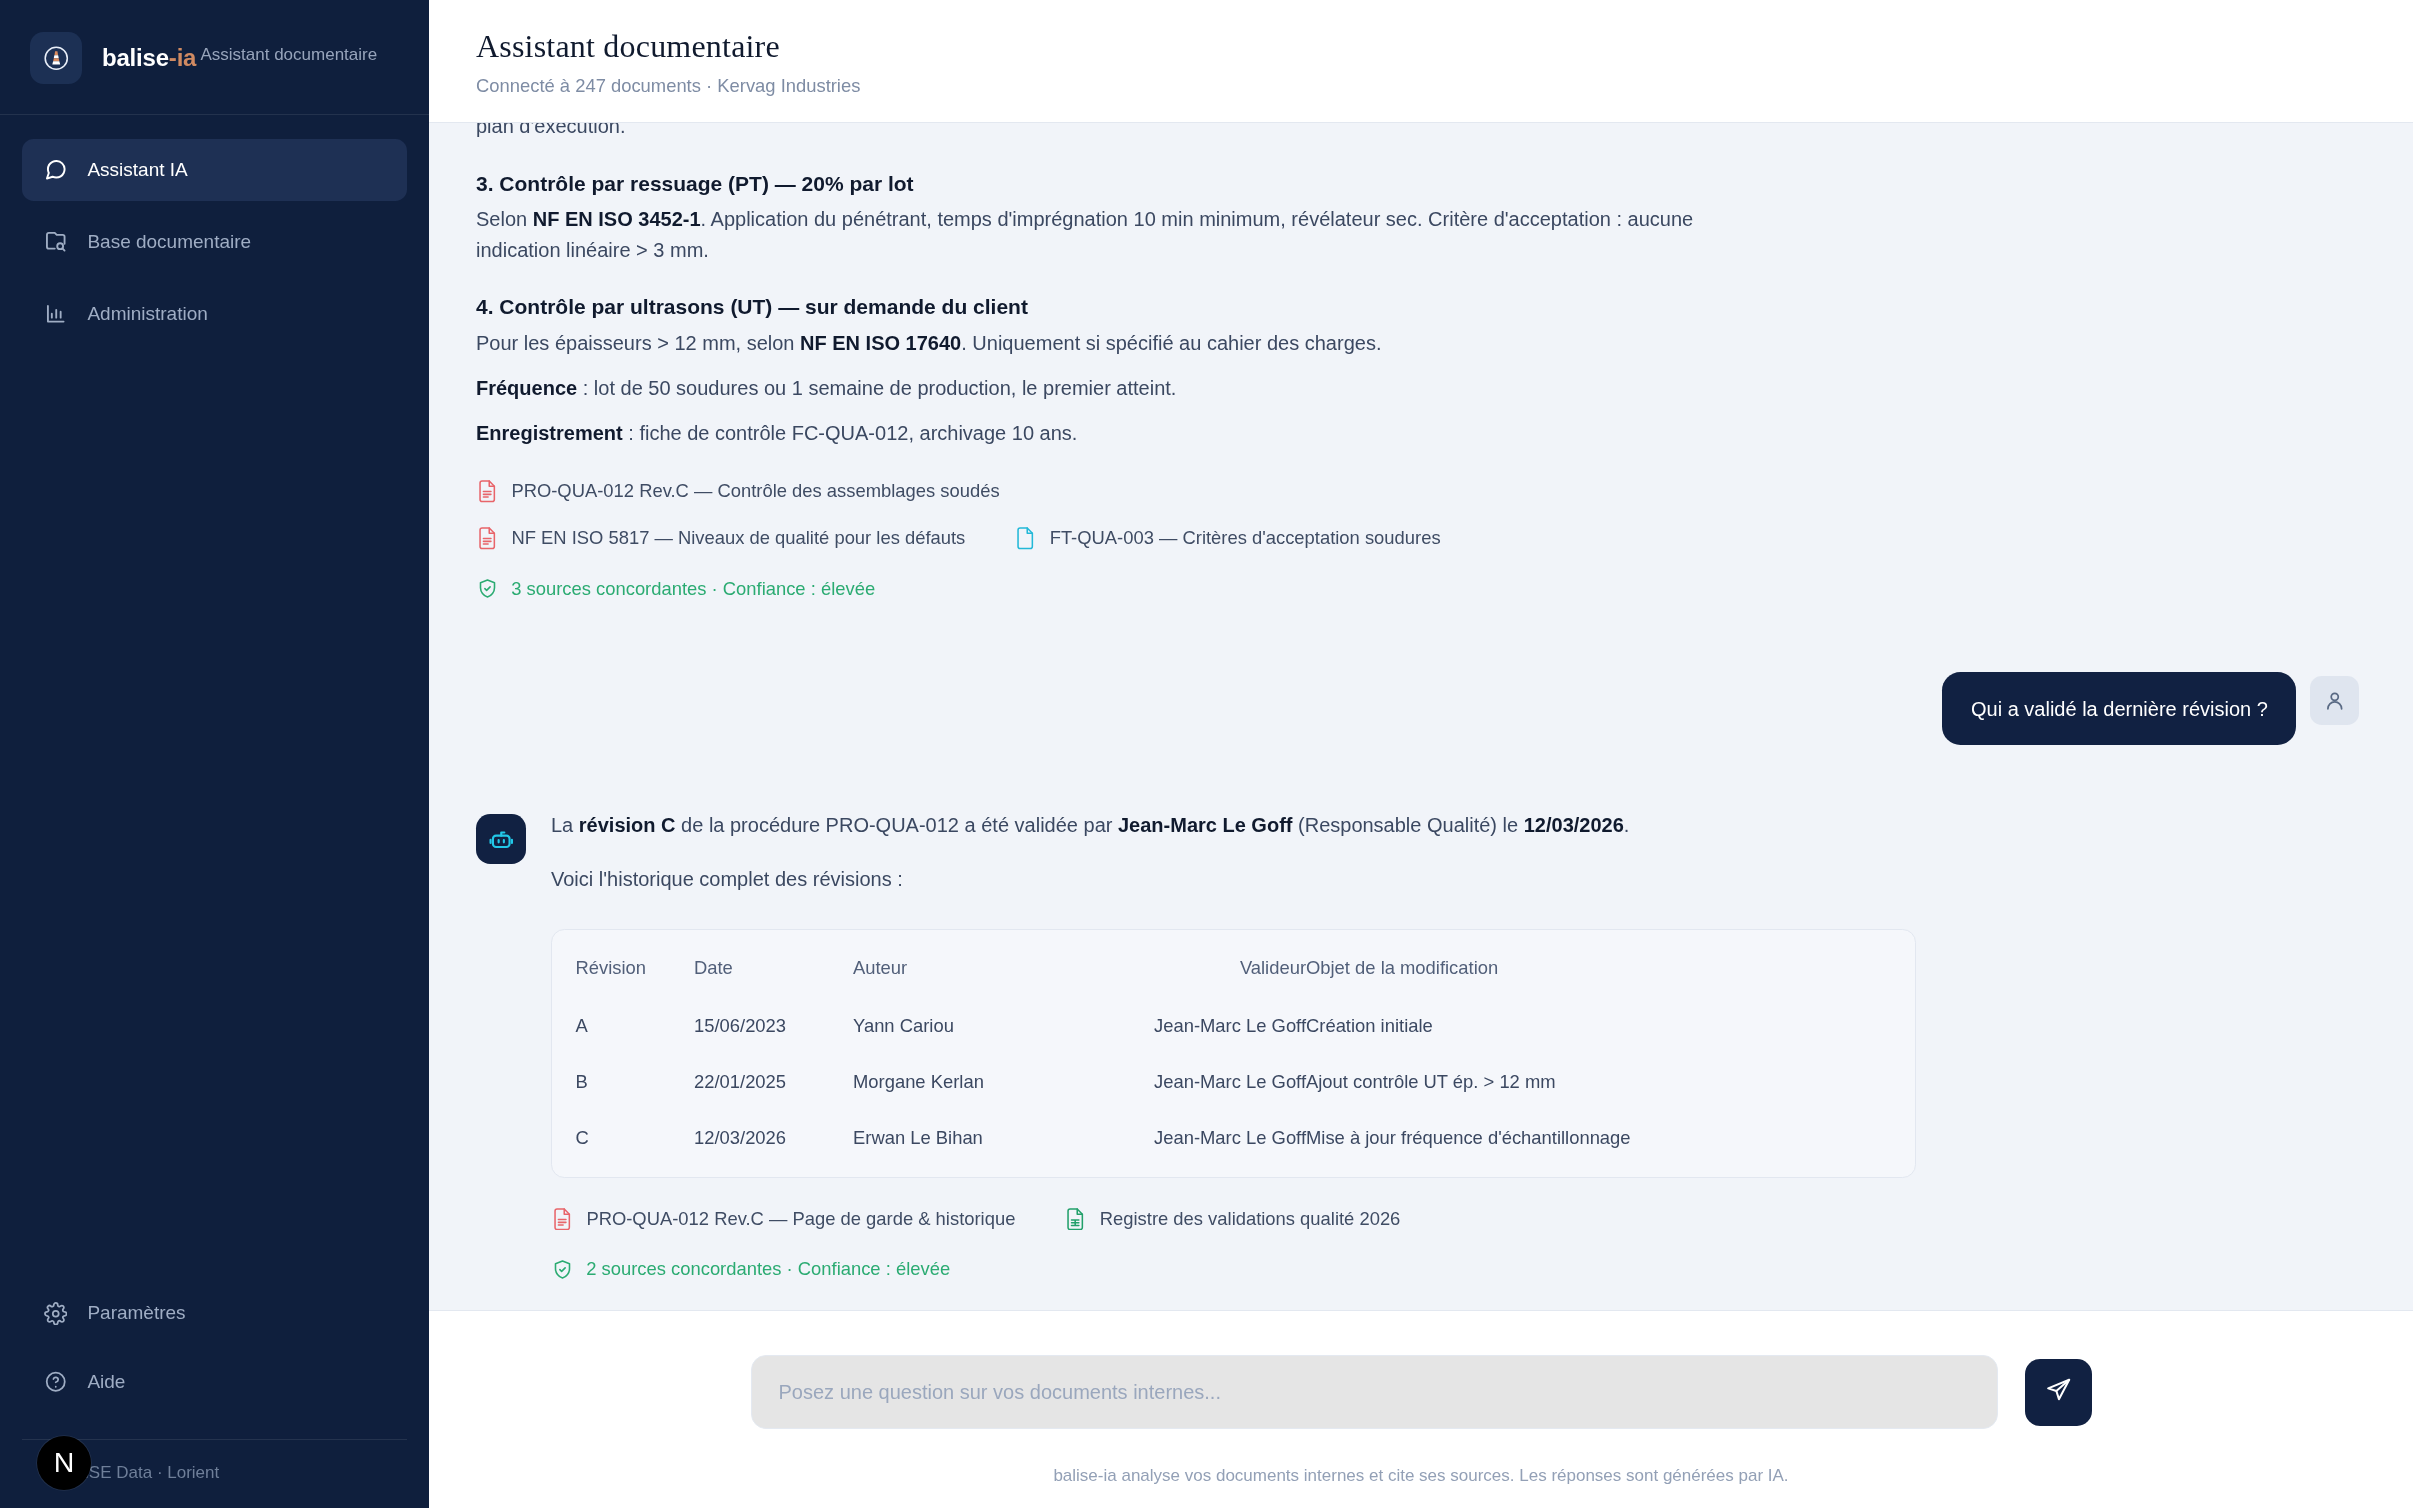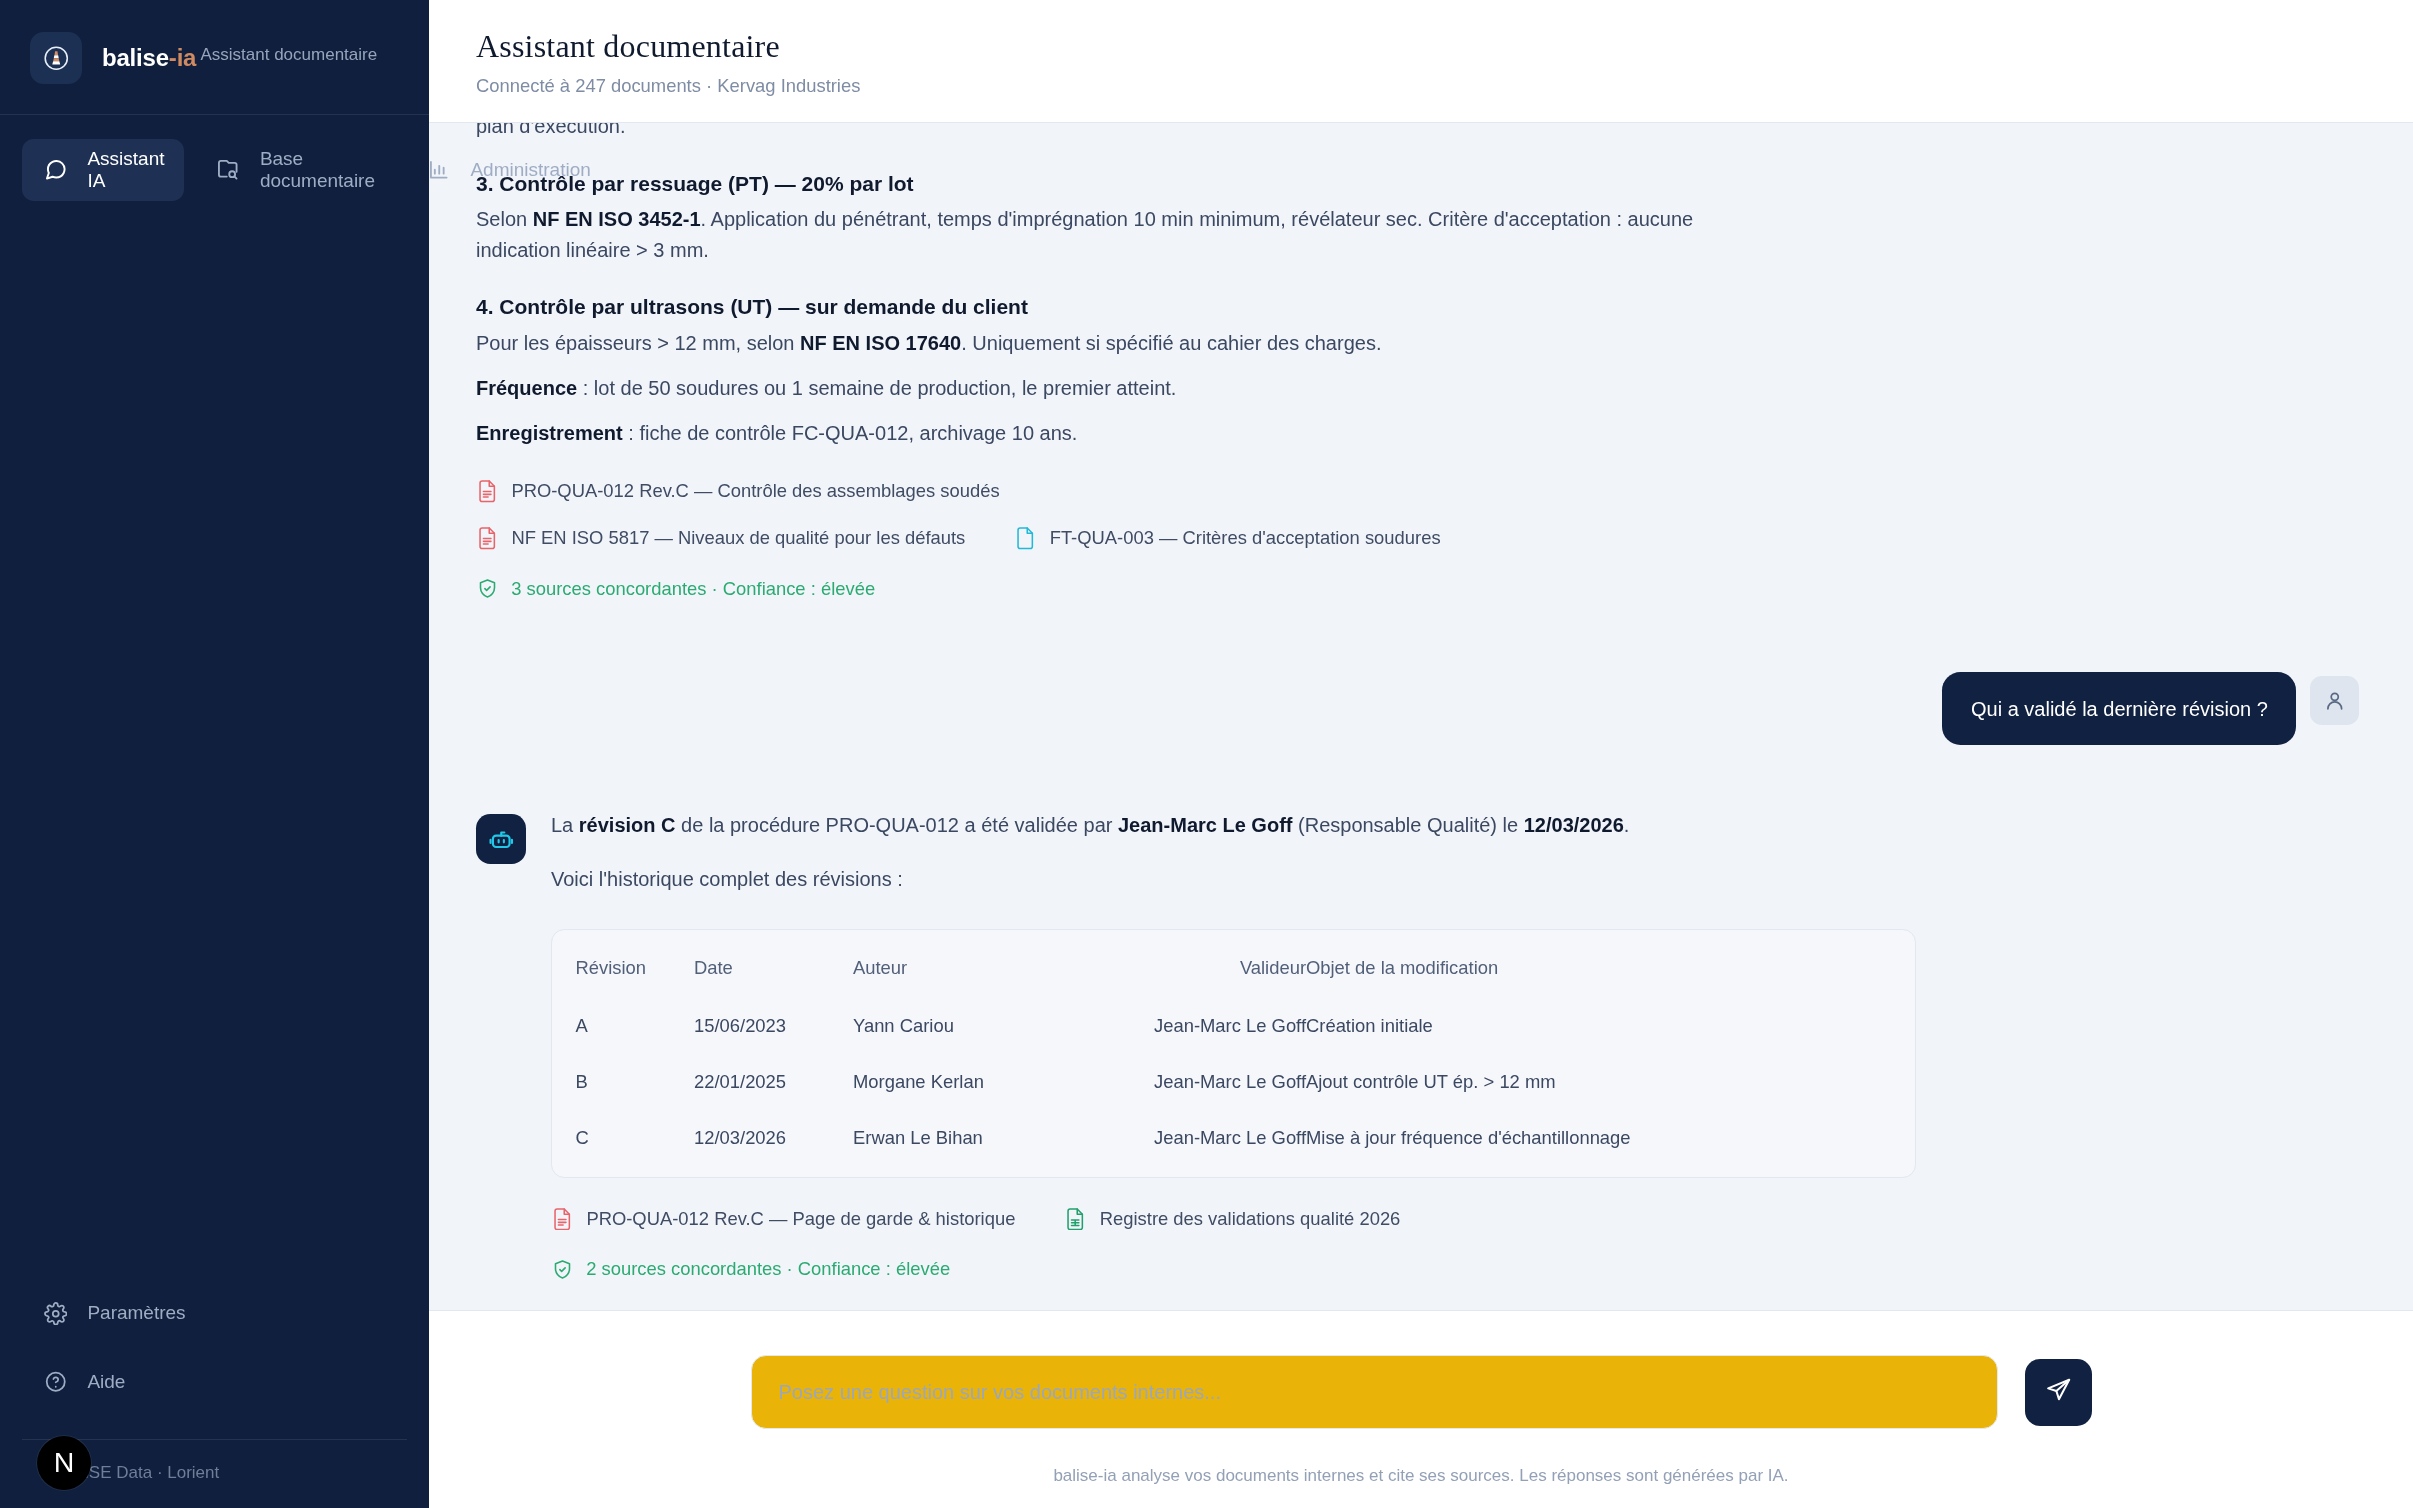--- a/index.html
+++ b/index.html
@@ -30,21 +30,21 @@
     display:flex; align-items:center; justify-content:center;
   }
   .brand-text { display:flex; flex-direction:row; gap:4.2px; }
   .brand-name {
     font-size:24px; font-weight:700; color:#ffffff; letter-spacing:-0.2px;
     line-height:1;
   }
   .brand-name .accent { color:#d08a62; }
   .brand-sub { font-size:17px; color:#97a4bb; line-height:1; }
 
-  .nav { padding:23.5px 22px 0 22px; display:flex; flex-direction:row; gap:10px; }
+  .nav { padding:23.5px 22px 0 22px; display:flex; flex-direction:column; gap:10px; }
   .nav-item {
     display:flex; align-items:center; gap:18.4px;
     height:62px; padding:0 20px;
     border-radius:11.7px;
     color:#9fadc4; font-size:19px;
     cursor:pointer;
   }
   .nav-item.active { background:#1e3054; color:#ffffff; }
   .nav-item .ico { width:27px; height:27px; flex:0 0 27px; display:flex; align-items:center; justify-content:center; }
 
@@ -169,21 +169,21 @@
     flex:0 0 auto; background:#ffffff;
     border-top:0.8px solid #e3e8f0;
     padding:44px 47px 22px 47px;
   }
   .composer-row {
     display:flex; align-items:center; gap:27px;
     max-width:1341px; margin:0 auto;
   }
   .chat-input {
     flex:1 1 auto; height:74px;
-    background:#eab308; border:0.8px solid #e4e9f1;
+    background:#e5e5e5; border:0.8px solid #e4e9f1;
     border-radius:15px;
     padding:0 27px;
     font-size:20px; color:#2b3750;
     font-family:"Liberation Sans", sans-serif;
     outline:none;
   }
   .chat-input::placeholder { color:#9aa7bd; }
   .send-btn {
     width:67px; height:67px; flex:0 0 67px;
     background:#112142; border:none; border-radius:15px;

